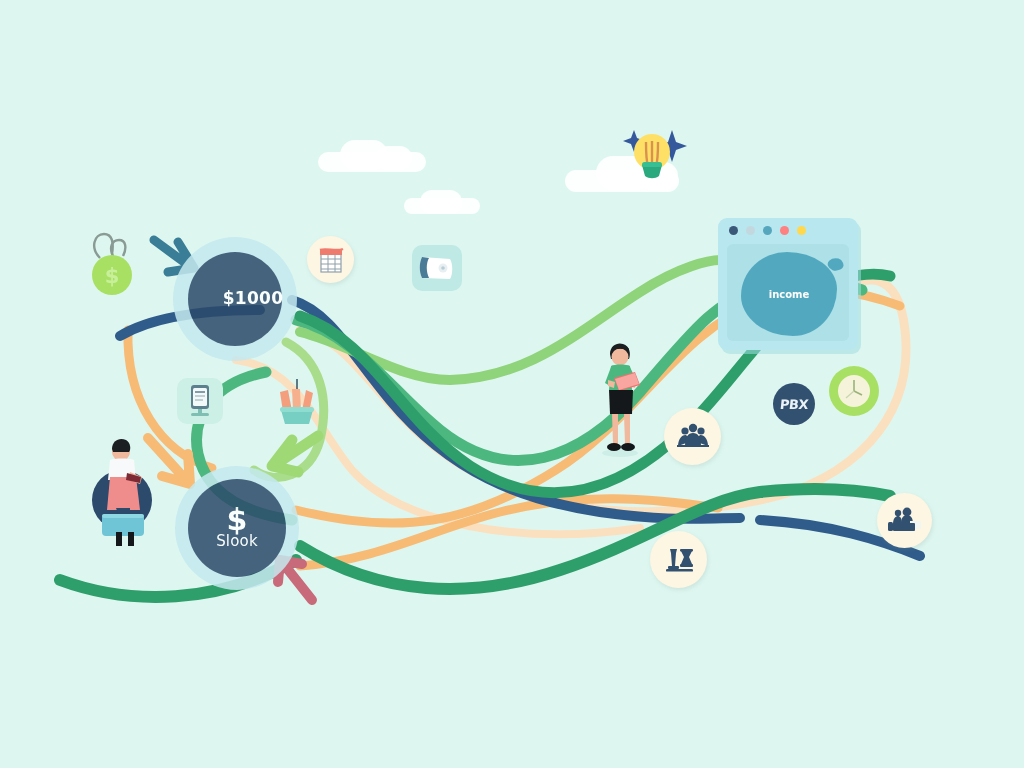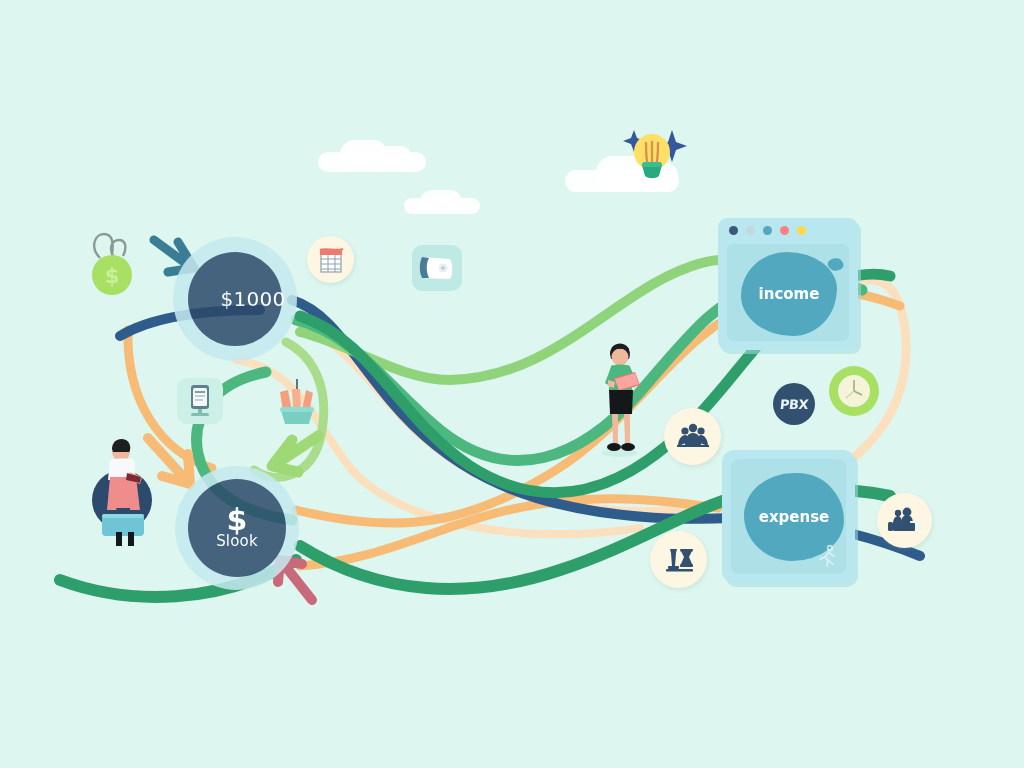--- a/index.html
+++ b/index.html
@@ -14,21 +14,21 @@
   svg.layer{pointer-events:none;}
 
   
   .node{position:absolute;border-radius:50%;display:flex;align-items:center;justify-content:center;}
   .node-halo{background:#c5e9ef;opacity:.85;}
   .node-core{background:#2b4a६8;}
   .node-core{background:#2c4a6b;color:#ffffff;text-align:center;line-height:1.05;}
   #node-1000{left:173px;top:237px;width:124px;height:124px;}
   #node-1000 .node-core{width:94px;height:94px;border-radius:50%;
      display:flex;align-items:center;justify-content:center;}
-  #node-1000 .lbl{font-size:20px;font-weight:400;letter-spacing:.3px;margin-left:36px;}
+  #node-1000 .lbl{font-size:17px;font-weight:700;letter-spacing:.3px;margin-left:36px;}
   #node-slook{left:175px;top:466px;width:124px;height:124px;}
   #node-slook .node-core{width:98px;height:98px;border-radius:50%;
      flex-direction:column;display:flex;align-items:center;justify-content:center;}
   #node-slook .dollar{font-size:30px;font-weight:700;line-height:.9;margin-bottom:1px;}
   #node-slook .lbl2{font-size:15px;font-weight:400;letter-spacing:.2px;}
 
   
   #income-window{
     position:absolute;left:718px;top:218px;width:140px;height:132px;
     background:#b8e7ef;border-radius:9px;
@@ -36,21 +36,21 @@
   }
   #income-window .titlebar{height:24px;display:flex;align-items:center;gap:8px;padding:0 11px;}
   .wdot{width:9px;height:9px;border-radius:50%;}
   #income-window .canvas{
     position:absolute;left:9px;top:26px;right:9px;bottom:9px;
     background:#aee0e8;border-radius:6px;
   }
   .blob{position:absolute;display:flex;align-items:center;justify-content:center;
         color:#fff;font-weight:700;}
   #income-blob{left:14px;top:8px;width:96px;height:84px;background:#52a9bf;
-     border-radius:48% 52% 46% 54% / 52% 44% 56% 48%;font-size:15px;}
+     border-radius:48% 52% 46% 54% / 52% 44% 56% 48%;font-size:10px;}
   #income-blob .stem{position:absolute;right:-6px;top:6px;width:15px;height:13px;
      background:#52a9bf;border-radius:40% 60% 35% 65%;transform:rotate(-22deg);}
 
   
   #expense-card{
     position:absolute;left:722px;top:450px;width:133px;height:133px;
     background:#b8e7ef;border-radius:12px;
     box-shadow:3px 4px 0 rgba(160,220,225,.55);
   }
   #expense-card .canvas{position:absolute;inset:9px;background:#aee0e8;border-radius:8px;}
@@ -292,28 +292,14 @@
       <span class="wdot" style="background:#ffd84d;"></span>
     </div>
     <div class="canvas">
       <div class="blob" id="income-blob">
         <span class="stem"></span>
         <span>income</span>
       </div>
     </div>
   </div>
 
-  <div id="expense-card">
-    <div class="canvas">
-      <div class="blob" id="expense-blob">
-        <span>expense</span>
-      </div>
-      <svg id="run-icon" viewBox="0 0 24 24">
-        <circle cx="15" cy="4" r="2.4" fill="none" stroke="#eafaf8" stroke-width="1.6"></circle>
-        <path d="M14 8 L10 13 L13 16 L12 22" fill="none" stroke="#eafaf8" stroke-width="1.6" stroke-linecap="round"></path>
-        <path d="M10 13 L5 15" fill="none" stroke="#eafaf8" stroke-width="1.6" stroke-linecap="round"></path>
-        <path d="M14 9 L19 12" fill="none" stroke="#eafaf8" stroke-width="1.6" stroke-linecap="round"></path>
-        <path d="M13 16 L18 20" fill="none" stroke="#eafaf8" stroke-width="1.6" stroke-linecap="round"></path>
-      </svg>
-    </div>
-  </div>
 
 </div>
 
 </body></html>

